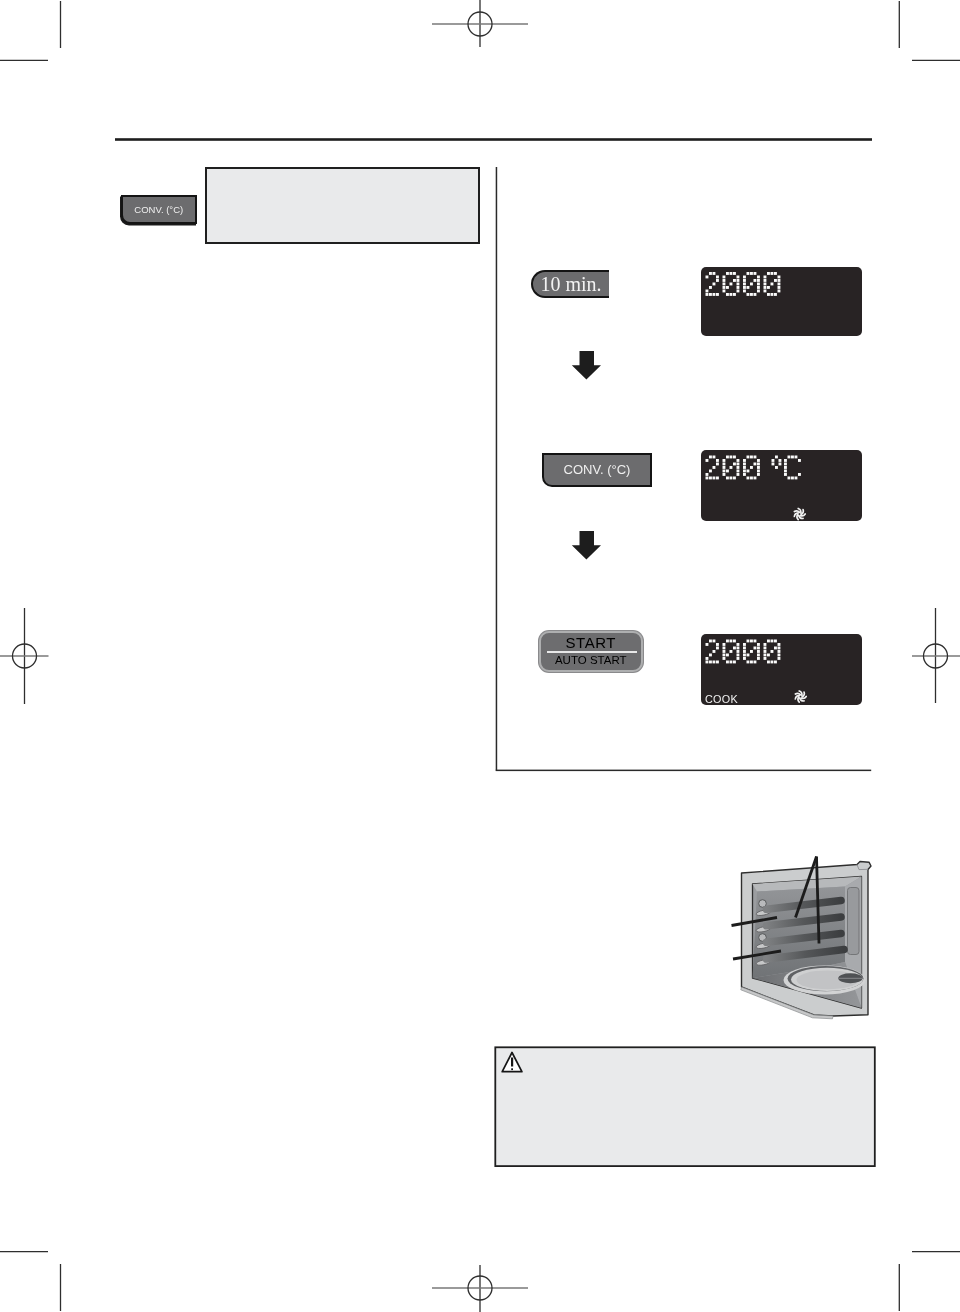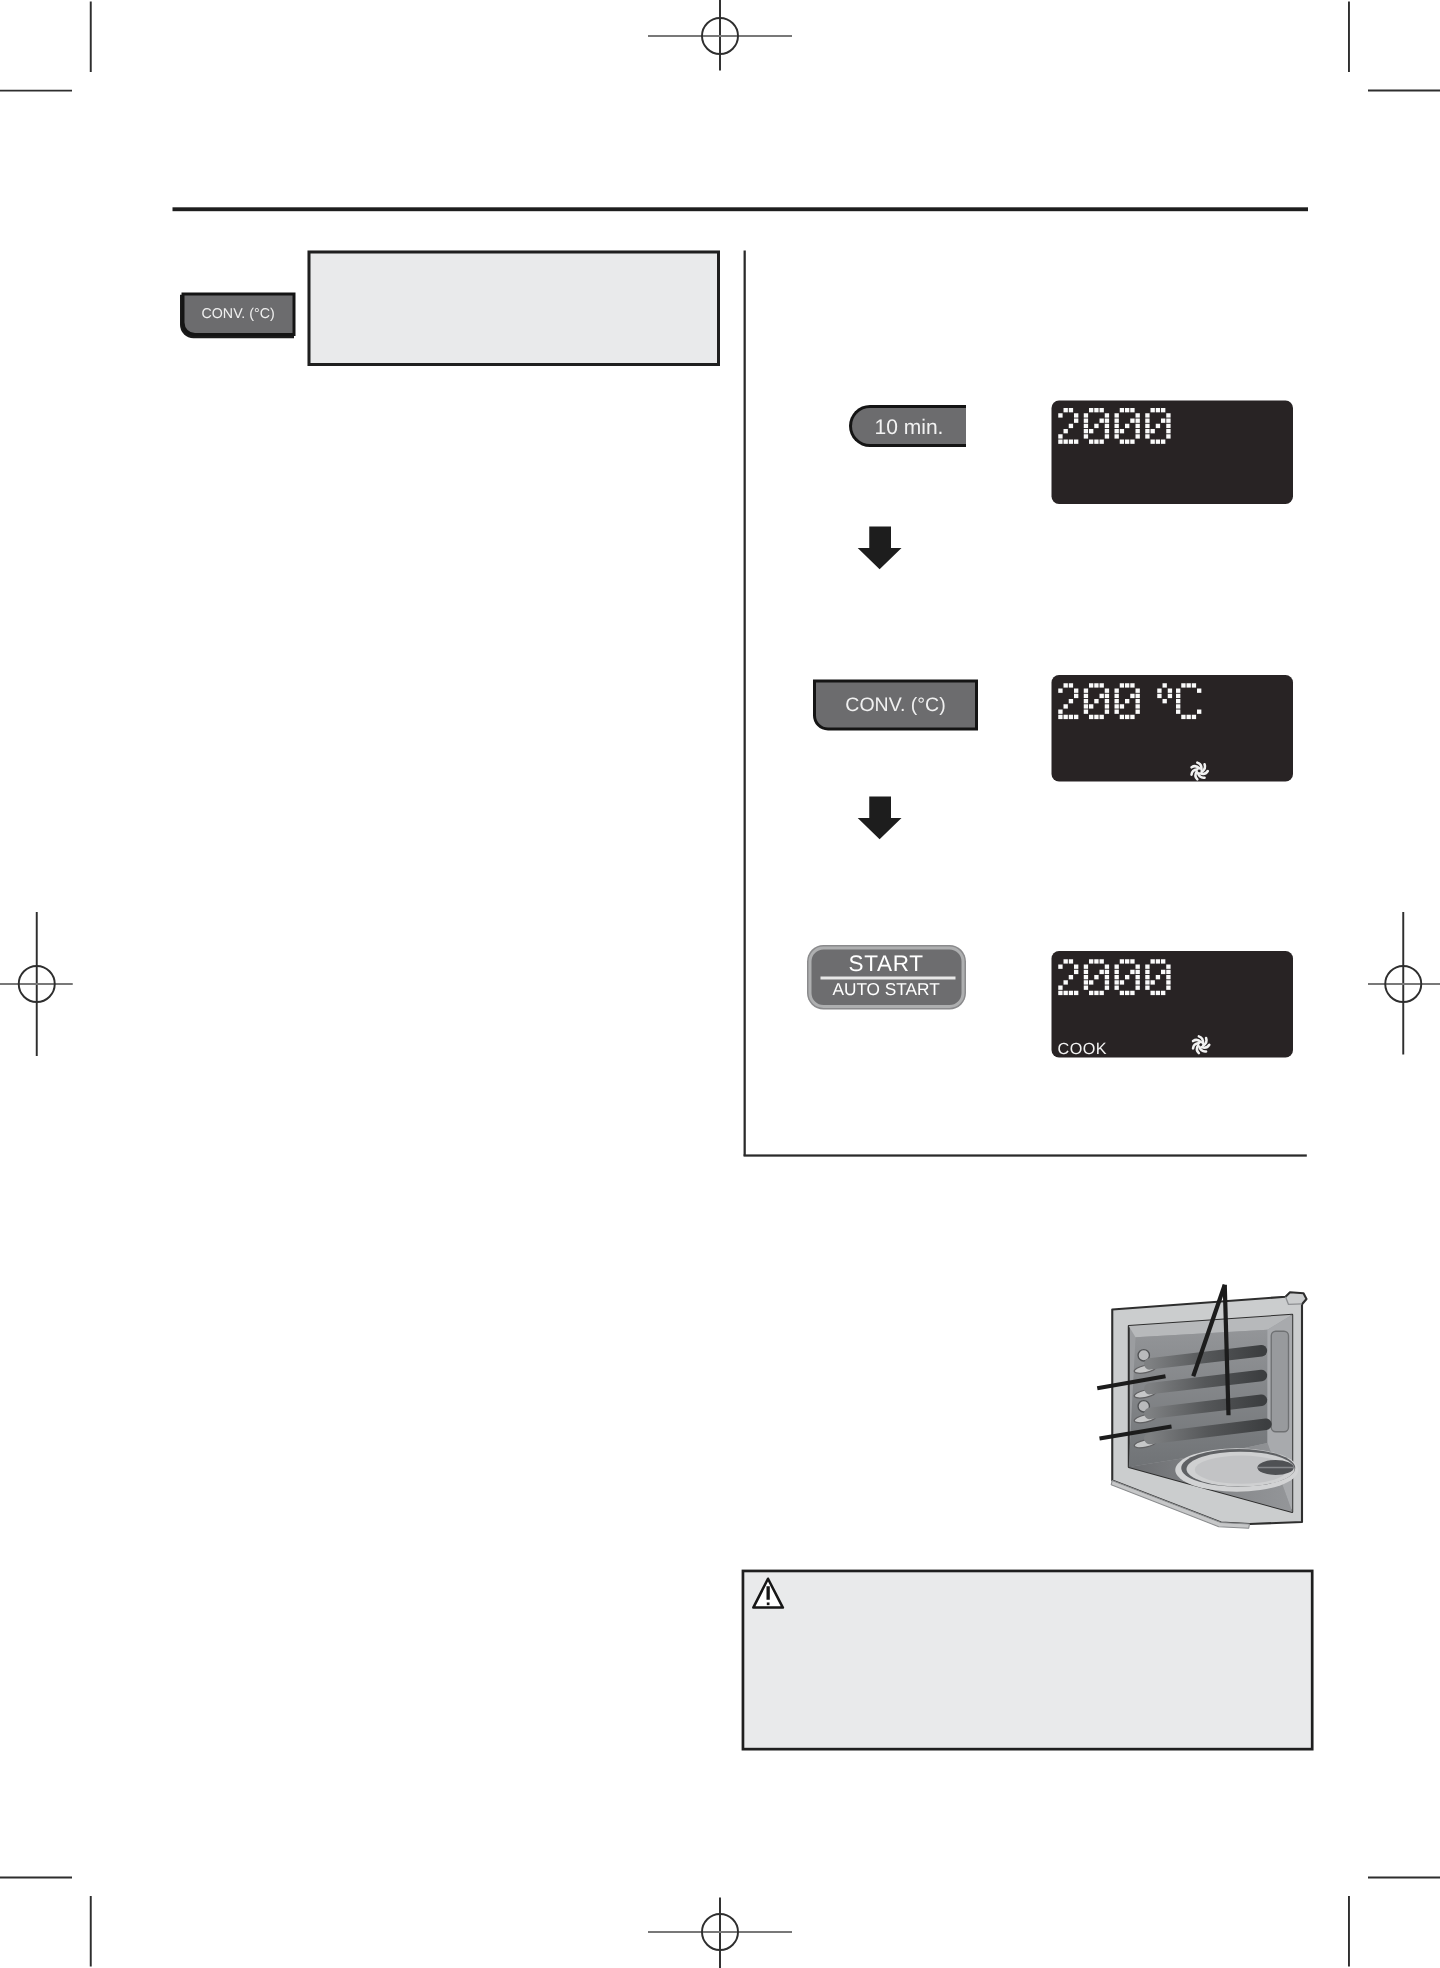--- a/index.html
+++ b/index.html
@@ -394,21 +394,21 @@
   <path d="M512 1052.5 L521.9 1071.7 L502.2 1071.7 Z" fill="#ffffff" stroke="#161616" stroke-width="1.7" stroke-linejoin="round"></path>
   <rect x="511" y="1057.5" width="2.2" height="9" fill="#161616"></rect>
   <rect x="511.2" y="1068.3" width="1.8" height="1.8" fill="#161616"></rect>
 </g>
 </svg>
 
 <div class="abs" style="left:121px;top:195.4px;width:71.5px;height:25px;background:#6c6c6e;border:2px solid #141414;border-radius:0 0 0 9px;box-shadow:-1px 1.5px 0 #1a1a1a;color:#f0f0f0;font-size:9.5px;text-align:center;line-height:25px;">CONV. (°C)</div>
 
 <div class="abs" style="left:204.5px;top:167.3px;width:271px;height:72.5px;background:#e9eaeb;border:2.6px solid #1f1f1f;"></div>
 
-<div class="abs" style="left:566px;top:270px;width:76px;height:24px;background:#6c6c6e;border:2px solid #141414;border-right:none;border-radius:14px 0 0 14px;color:#f2f2f2;font-size:14px;text-align:center;line-height:24px;">10 min.</div>
+<div class="abs" style="left:531px;top:270px;width:76px;height:24px;background:#6c6c6e;border:2px solid #141414;border-right:none;border-radius:14px 0 0 14px;color:#f2f2f2;font-size:20px;text-align:center;line-height:24px;font-family:Liberation Serif, serif;">10 min.</div>
 
 <div class="abs" style="left:542px;top:453px;width:106px;height:29.5px;background:#6c6c6e;border:2.4px solid #141414;border-radius:0 0 0 10px;color:#f0f0f0;font-size:13px;text-align:center;line-height:29.5px;">CONV. (°C)</div>
 
-<div class="abs" style="left:538.5px;top:631px;width:100.5px;height:37px;background:#6d6d6f;border:2.5px solid #aeafb0;border-radius:10px;box-shadow:0 0 0 1px #8a8a8c;color:#ffffff;text-align:center;">
+<div class="abs" style="left:538.5px;top:631px;width:100.5px;height:37px;background:#6d6d6f;border:2.5px solid #aeafb0;border-radius:10px;box-shadow:0 0 0 1px #8a8a8c;color:#000000;text-align:center;">
   <div style="font-size:15px;line-height:16px;margin-top:1.5px;letter-spacing:0.5px;">START</div>
   <div style="height:1.5px;background:#e8e8e8;margin:0.5px 4px 1px 6px;"></div>
   <div style="font-size:11.5px;line-height:12px;">AUTO START</div>
 </div>
 
 </body></html>

